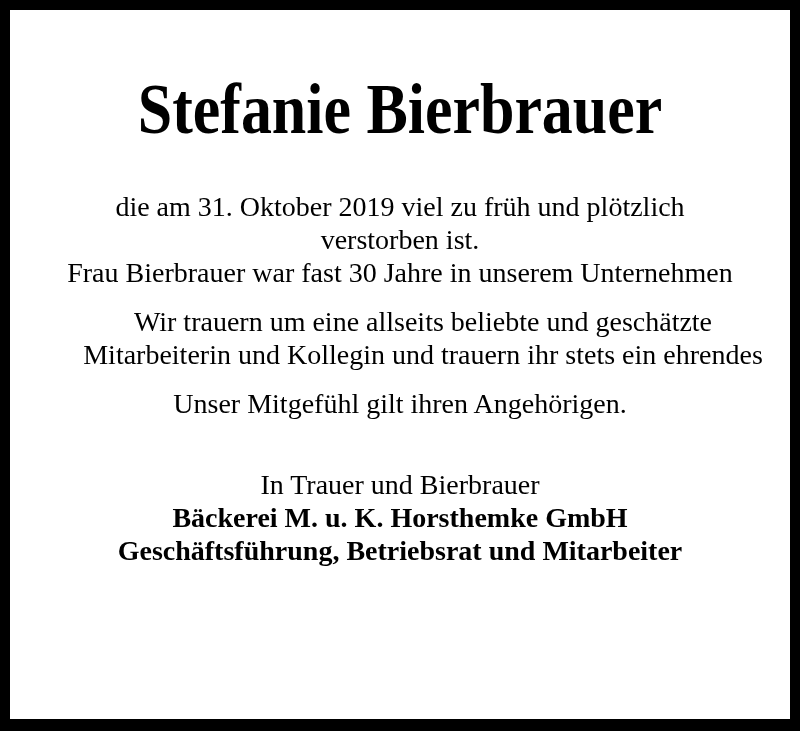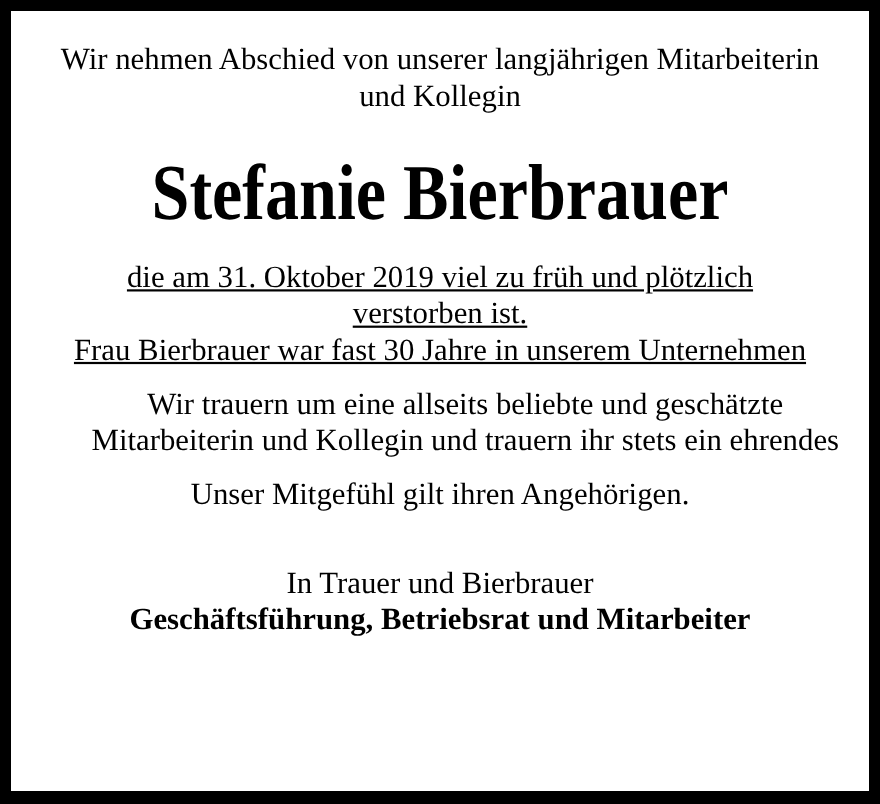--- a/index.html
+++ b/index.html
@@ -33,51 +33,48 @@
   }
   .name {
     margin: 34px 0 0 0;
     font-weight: bold;
     font-size: 72px;
     line-height: 74px;
     white-space: nowrap;
     transform: scaleX(0.86);
     transform-origin: 50% 50%;
   }
-  .death-paragraph   { margin-top: 24px; text-decoration: underline; }
+  .death-paragraph   { margin-top: 44px; }
   .tribute-paragraph { margin-top: 16px; margin-left: 46px; }
   .condolence        { margin-top: 16px; text-align: center; }
   .closing           { margin-top: 48px; }
   .bold              { font-weight: bold; }
 </style>
 </head>
 <body>
 
 <div class="frame">
   <div class="content">
 
-    <div class="intro-paragraph">
-      <span class="line">Wir nehmen Abschied von unserer langjährigen Mitarbeiterin</span>
-      <span class="line">und Kollegin</span>
-    </div>
 
     <h1 class="name">Stefanie Bierbrauer</h1>
 
     <div class="death-paragraph">
       <span class="line">die am 31. Oktober 2019 viel zu früh und plötzlich</span>
       <span class="line">verstorben ist.</span>
       <span class="line">Frau Bierbrauer war fast 30 Jahre in unserem Unternehmen</span>
     </div>
 
     <div class="tribute-paragraph">
       <span class="line">Wir trauern um eine allseits beliebte und geschätzte</span>
       <span class="line">Mitarbeiterin und Kollegin und trauern ihr stets ein ehrendes</span>
     </div>
 
     <div class="condolence">Unser Mitgefühl gilt ihren Angehörigen.</div>
 
     <div class="closing">
       <span class="line">In Trauer und Bierbrauer</span>
+      <span class="line bold">Bäckerei M. u. K. Horsthemke GmbH</span>
       <span class="line bold">Geschäftsführung, Betriebsrat und Mitarbeiter</span>
     </div>
 
   </div>
 </div>
 
 </body></html>

